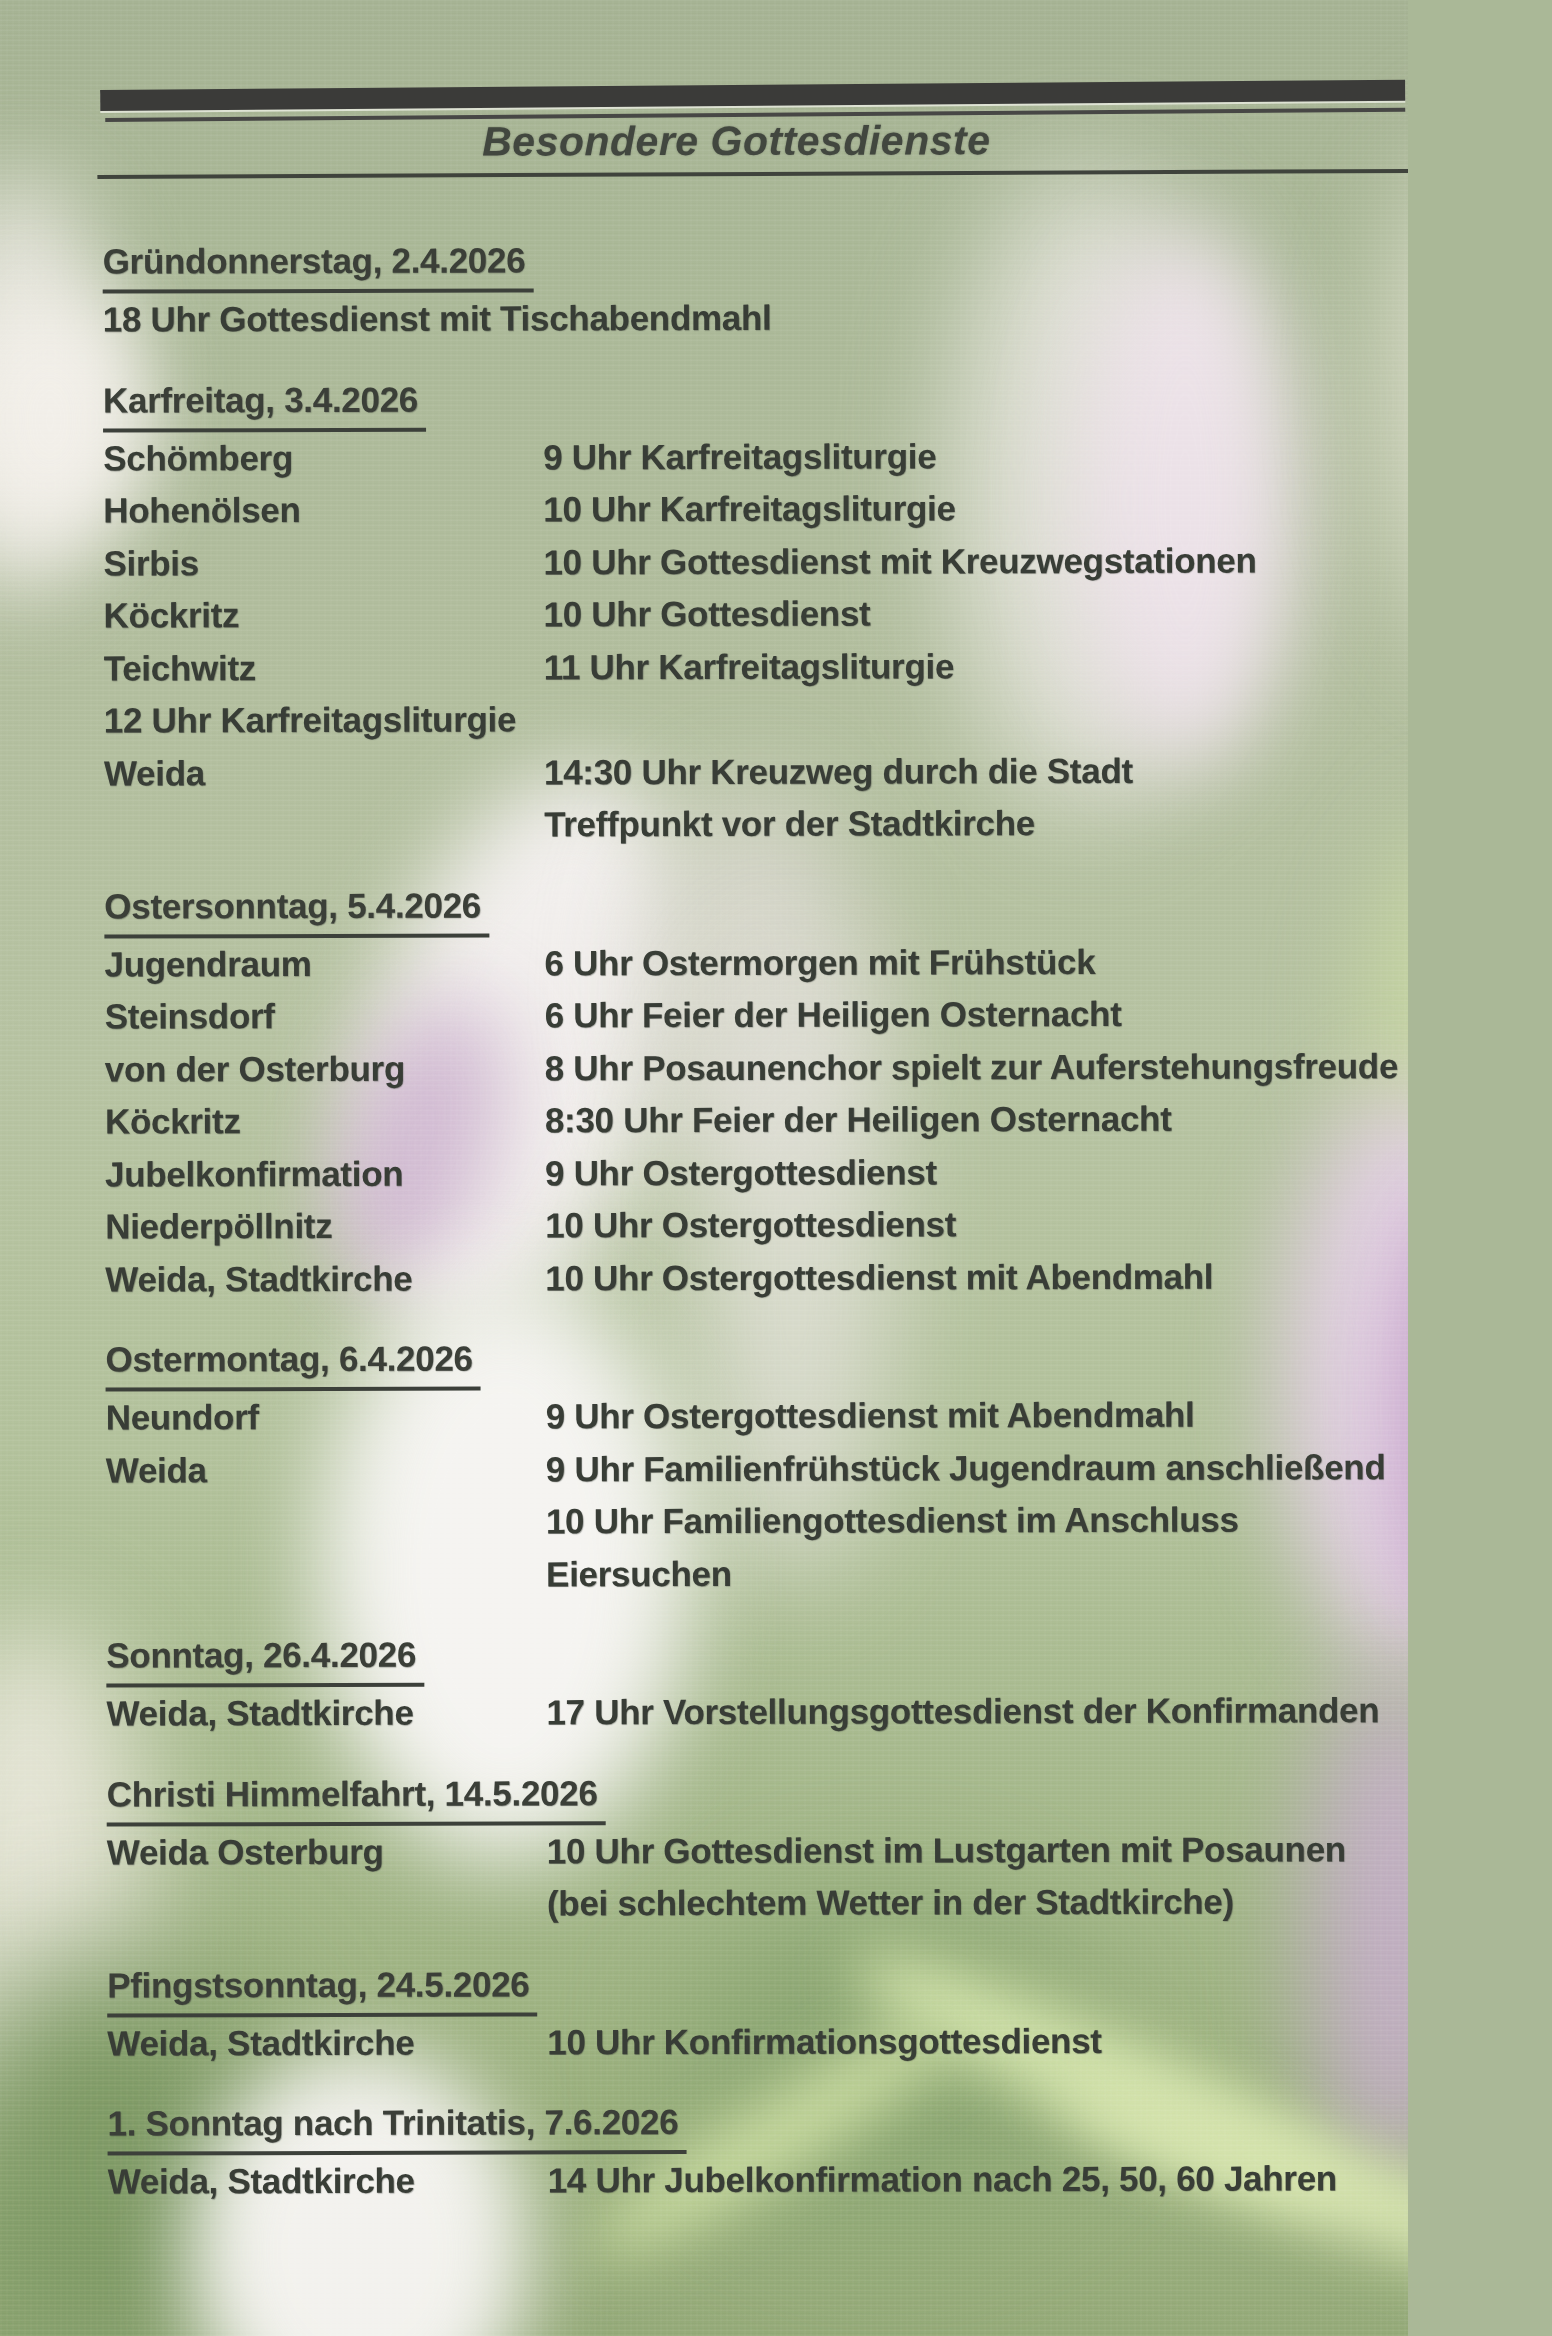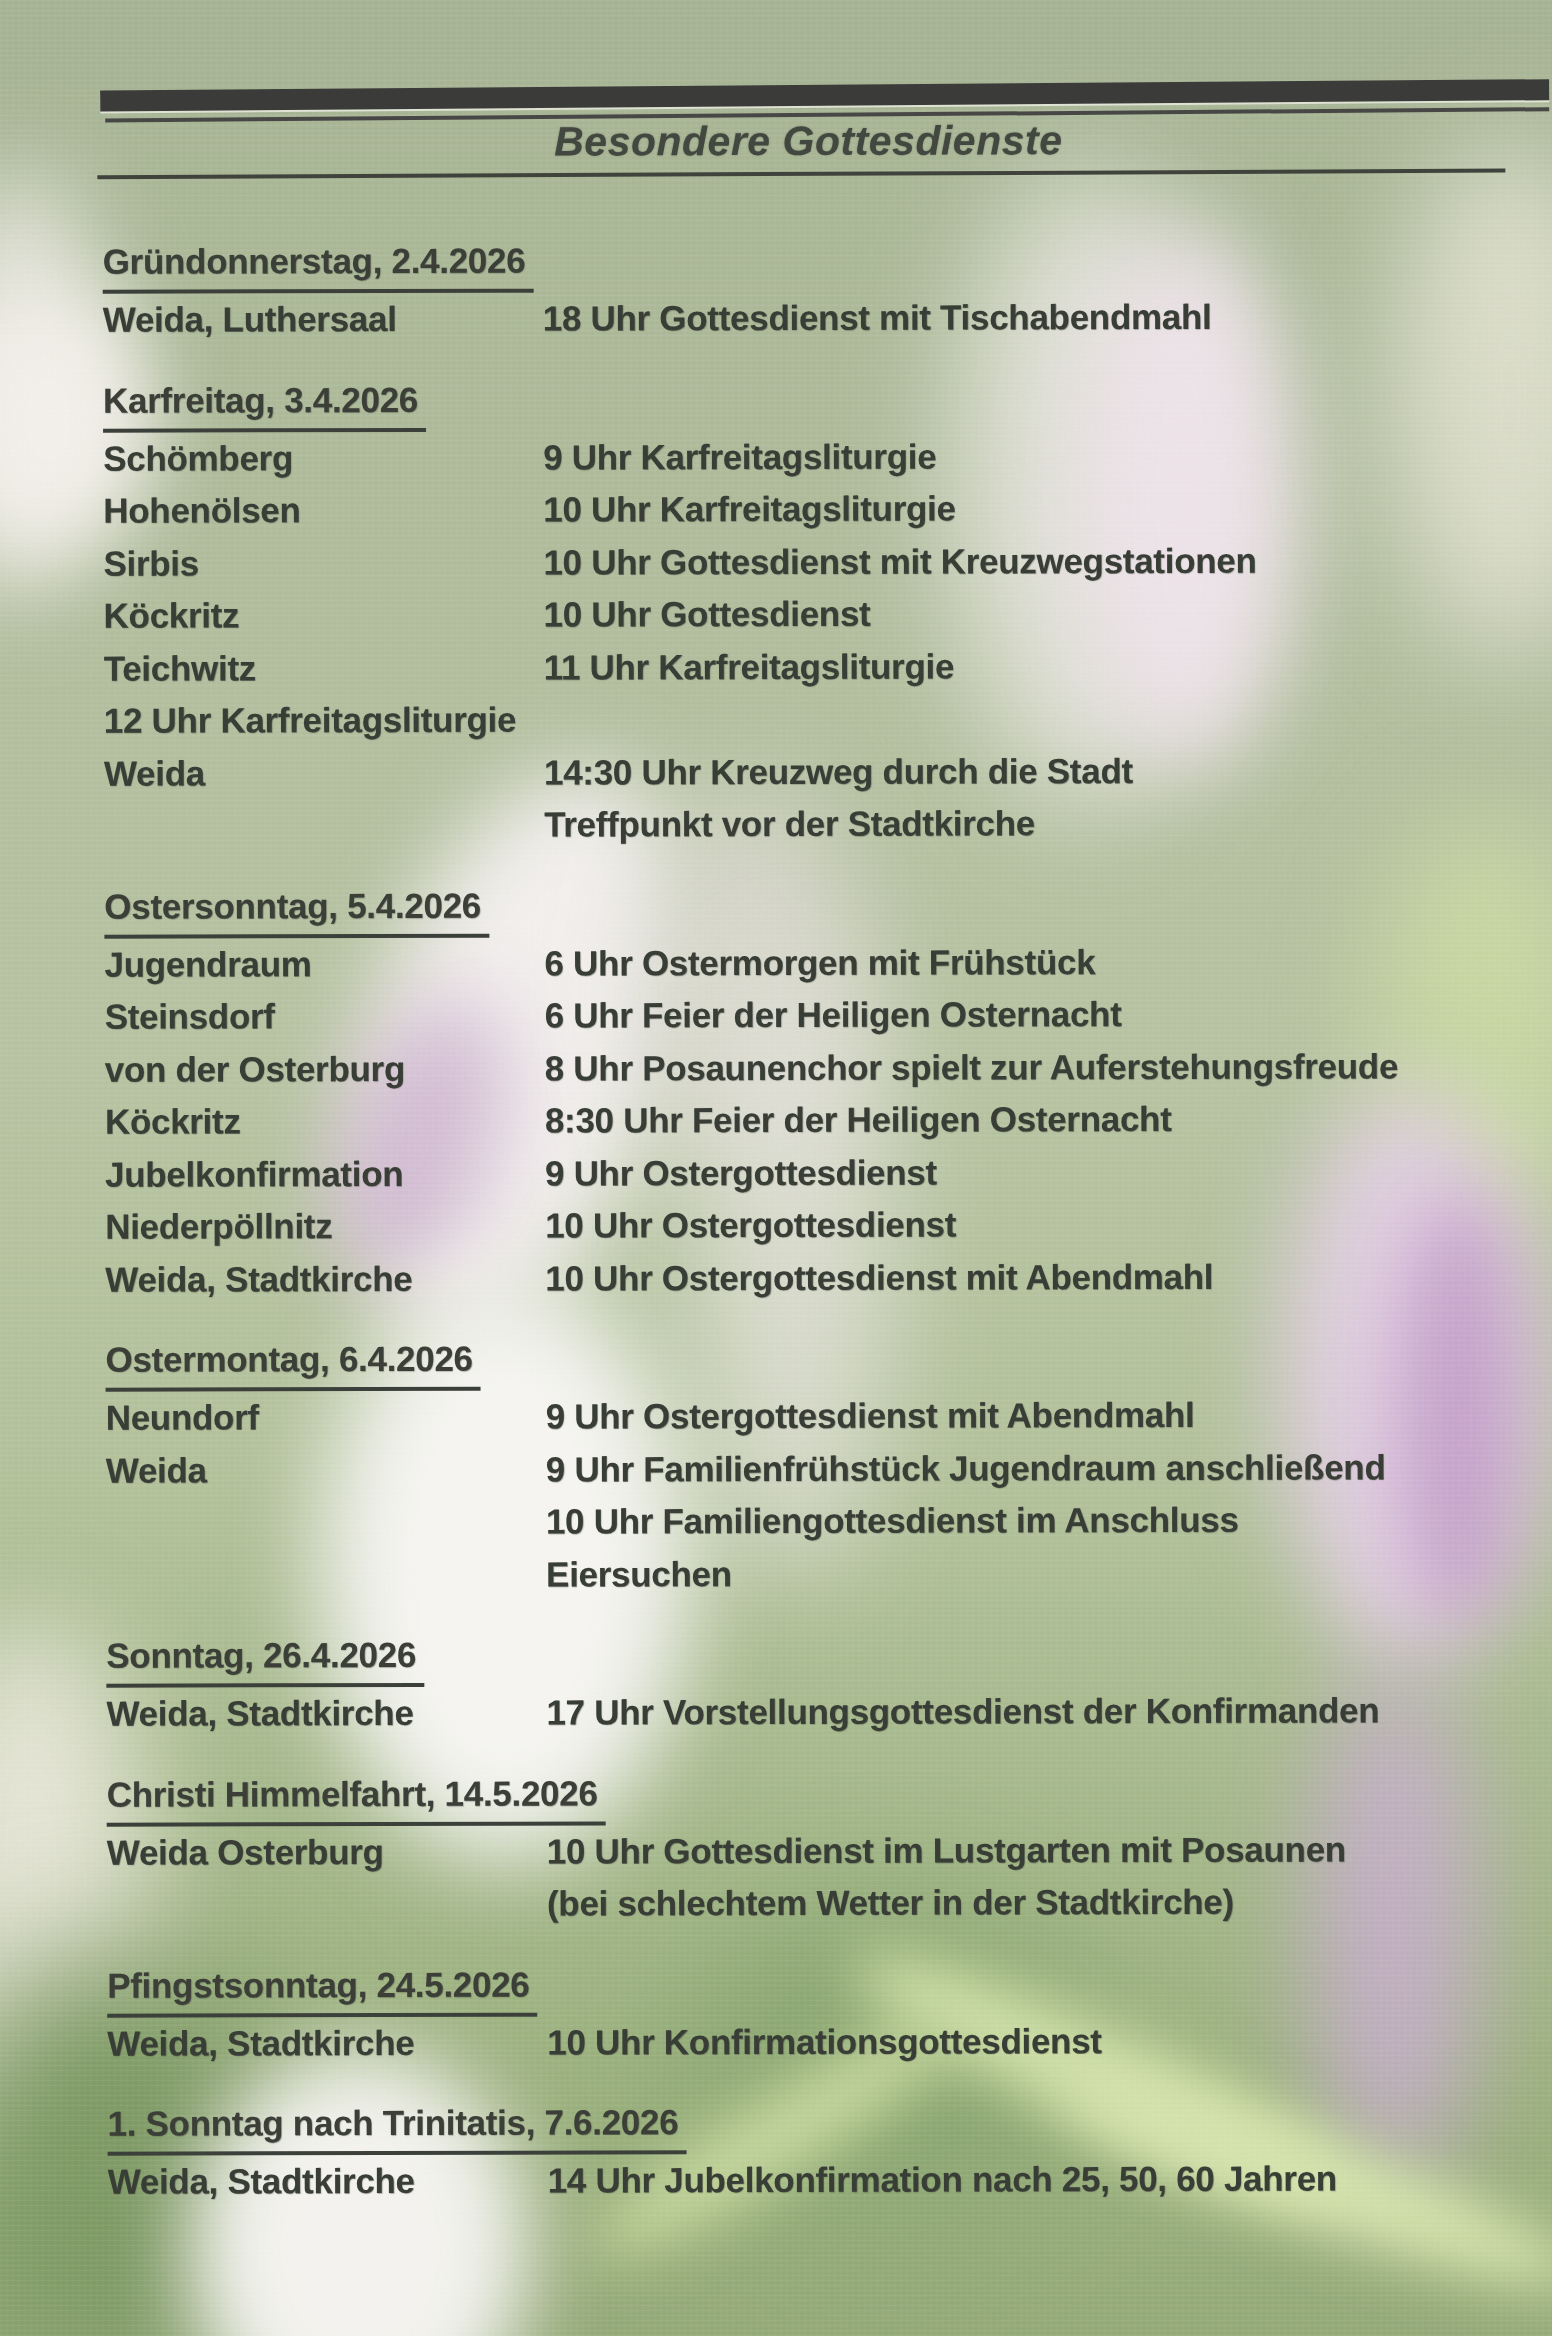--- a/index.html
+++ b/index.html
@@ -1,21 +1,21 @@
 <!DOCTYPE html>
 <html><head>
 <meta charset="utf-8">
 <style>
   html,body{margin:0;padding:0;}
   body{
     width:1552px;height:2336px;overflow:hidden;
     font-family:"Liberation Sans","DejaVu Sans",sans-serif;
     background:#aab897;
   }
-  .page{position:relative;width:1552px;height:2336px;overflow:hidden;}
+  .page{position:relative;width:1408px;height:2336px;overflow:hidden;}
 
   
   .bg{position:absolute;inset:0;overflow:hidden;
       background:linear-gradient(180deg,#a6b394 0%,#aab897 10%,#b1bd9d 26%,#b7c3a2 45%,#b3c29c 62%,#a5b88b 78%,#9bb07e 90%,#95aa79 100%);}
   .blob{position:absolute;border-radius:50%;}
   .noise{position:absolute;inset:0;pointer-events:none;
       background:
         repeating-linear-gradient(0deg, rgba(255,255,255,.05) 0 1px, rgba(0,0,0,.025) 2px 3px, transparent 3px 5px),
         repeating-linear-gradient(90deg, rgba(255,255,255,.025) 0 2px, transparent 2px 6px);
       mix-blend-mode:overlay;}
@@ -75,21 +75,20 @@
     <div class="rule-thick"></div>
     <div class="rule-thin"></div>
     <div class="doc-title">Besondere Gottesdienste</div>
     <div class="title-underline"></div>
 
     <div class="schedule">
 
       <div class="section">
         <h2><span>Gründonnerstag, 2.4.2026</span></h2>
         <div class="row">
-          <div class="loc">Weida, Luthersaal</div>
           <div class="txt">18 Uhr Gottesdienst mit Tischabendmahl</div>
         </div>
       </div>
 
       <div class="section">
         <h2><span>Karfreitag, 3.4.2026</span></h2>
         <div class="row">
           <div class="loc">Schömberg</div>
           <div class="txt">9 Uhr Karfreitagsliturgie</div>
         </div>

